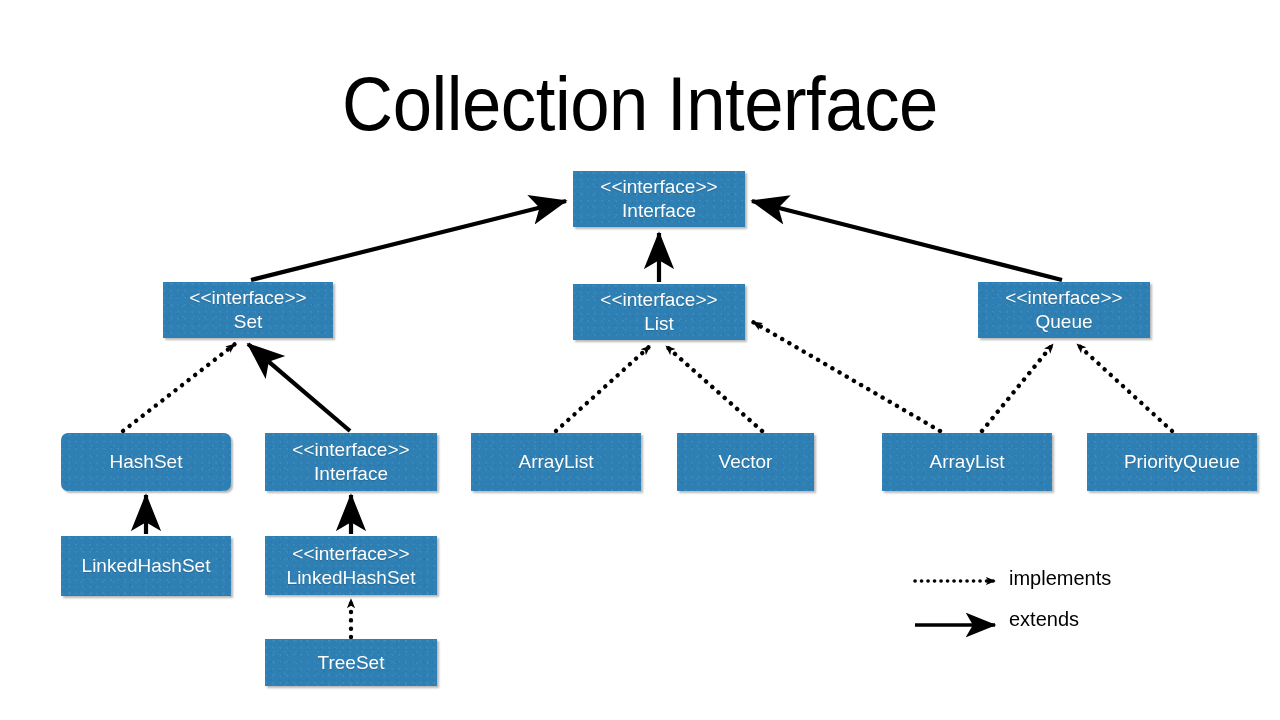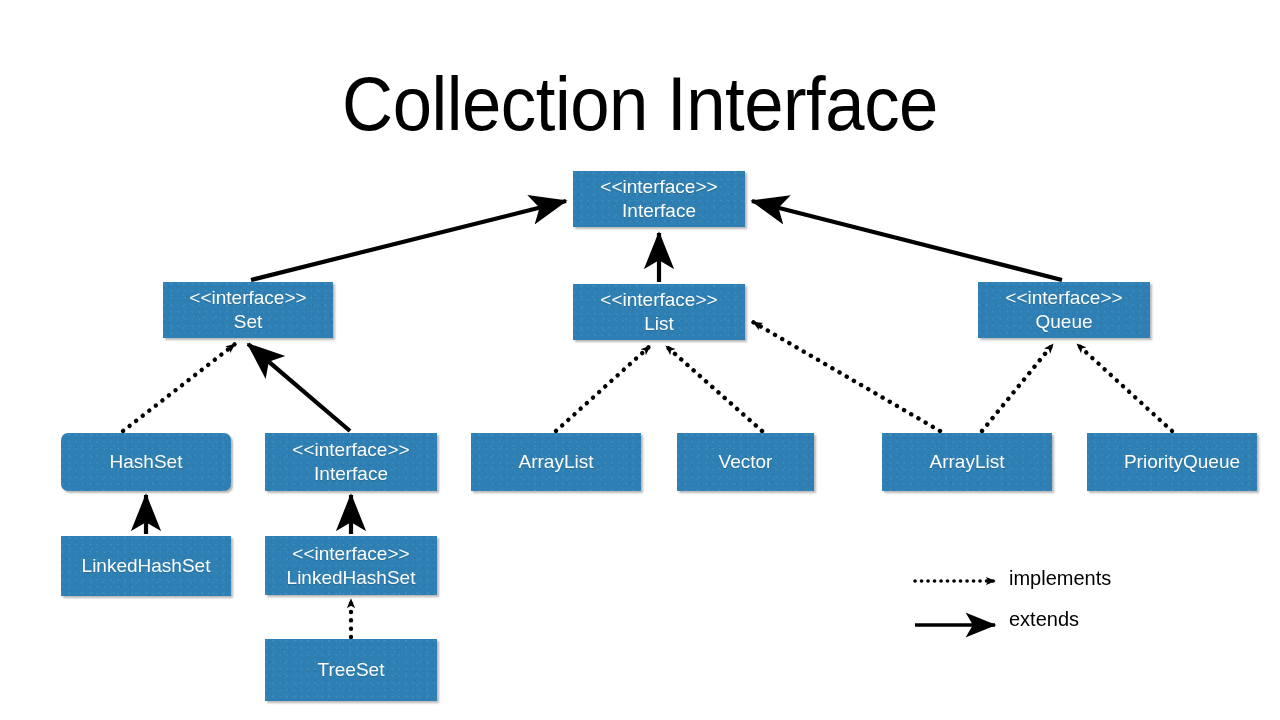--- a/index.html
+++ b/index.html
@@ -164,21 +164,21 @@
       <div class="node" style="left: 1087px; top: 433px; width: 170px; height: 58px; background-color: rgb(46, 128, 180); color: rgb(255, 255, 255); padding-left: 20px;">
         <span class="nodename">PriorityQueue</span>
       </div>
       <div class="node" style="left: 61px; top: 536px; width: 170px; height: 60px; background-color: rgb(46, 128, 180); color: rgb(255, 255, 255);">
         <span class="nodename">LinkedHashSet</span>
       </div>
       <div class="node" style="left: 265px; top: 536px; width: 172px; height: 59px; background-color: rgb(46, 128, 180); color: rgb(255, 255, 255);">
         <span class="stereo">&lt;&lt;interface&gt;&gt;</span>
         <span class="nodename">LinkedHashSet</span>
       </div>
-      <div class="node" style="left: 265px; top: 639px; width: 172px; height: 62px; background-color: rgb(46, 128, 180); color: rgb(255, 255, 255);">
+      <div class="node" style="left: 265px; top: 639px; width: 172px; height: 47px; background-color: rgb(46, 128, 180); color: rgb(255, 255, 255);">
         <span class="nodename">TreeSet</span>
       </div>
     </div>
   <div id="legend-layer">
       <div class="legend-label" style="left: 1009px; top: 568px;">implements</div>
       <div class="legend-label" style="left: 1009px; top: 609px;">extends</div>
     </div>
 
 </div>
 

